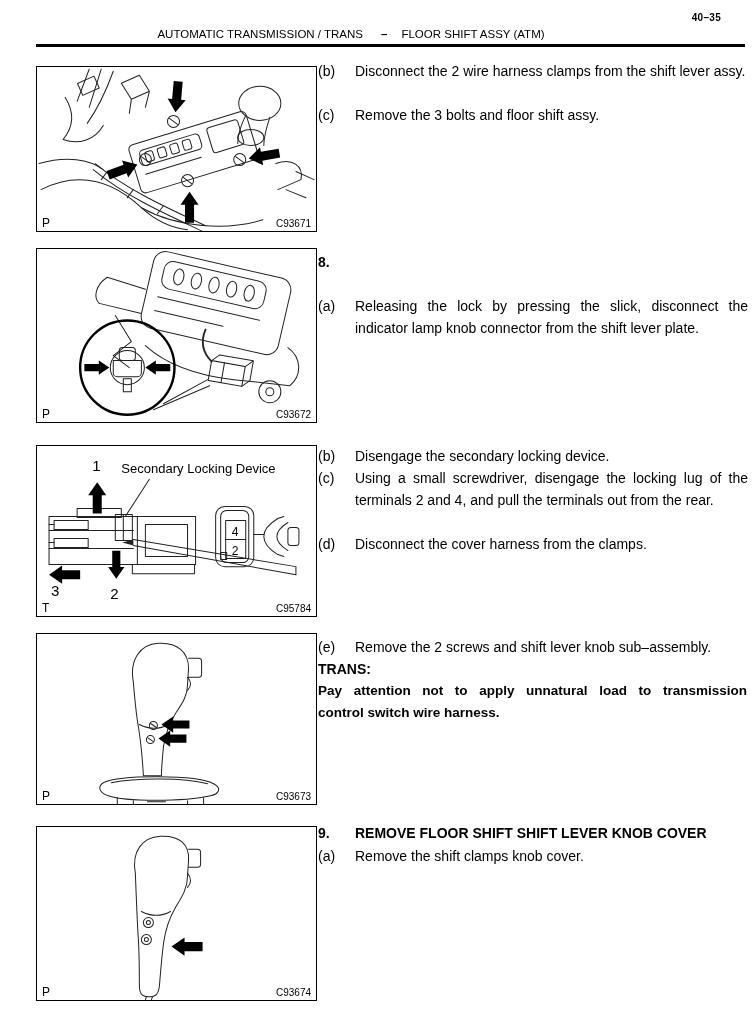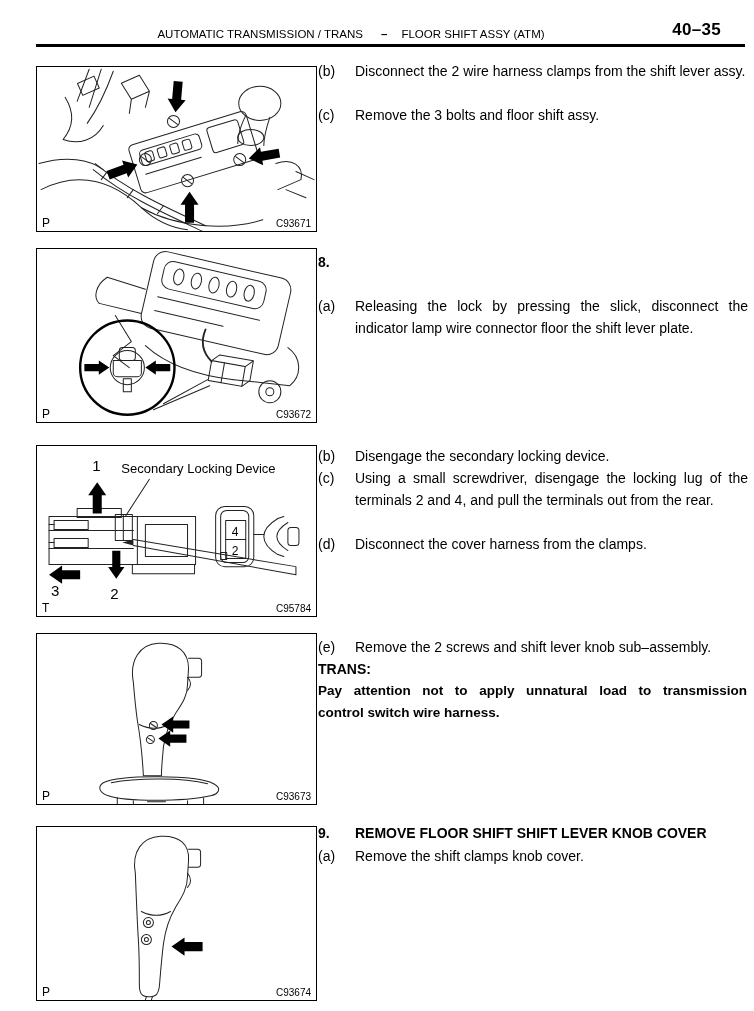--- a/index.html
+++ b/index.html
@@ -1,20 +1,20 @@
 <!DOCTYPE html>
 <html><head>
 <meta charset="utf-8">
 <style>
   * { margin:0; padding:0; box-sizing:border-box; }
   html,body { background:#fff; }
   body { width:754px; height:1011px; position:relative; font-family:"Liberation Sans",sans-serif; color:#000; }
   .page { position:absolute; inset:0; background:#fff; overflow:hidden; }
 
-  .page-number { position:absolute; top:20px; right:33px; font-size:17px; font-weight:bold; letter-spacing:0.3px; }
+  .page-number { position:absolute; top:12px; right:33px; font-size:10px; font-weight:bold; letter-spacing:0.3px; }
   .header { position:absolute; top:28px; left:36px; width:630px; text-align:center; font-size:11.5px; white-space:nowrap; }
   .hdr-bold { font-weight:normal; }
   .hdr-sep { display:inline-block; margin:0 14px 0 18px; font-weight:bold; }
   .rule { position:absolute; top:44px; left:36px; width:709px; height:3px; background:#000; }
 
   .figbox { position:absolute; left:36px; width:281px; border:1.5px solid #000; background:#fff; }
   .figbox svg { position:absolute; left:0; top:0; width:100%; height:100%; }
   .corner { position:absolute; left:5px; bottom:1px; font-size:12px; }
   .figcode { position:absolute; right:5px; bottom:2px; font-size:10px; }
 
@@ -233,21 +233,21 @@
     <span class="tx">Remove the 3 bolts and floor shift assy.</span>
   </div>
 
   <div class="sec" style="top:251px">
     <span class="num">8.</span>
     <span class="tt">
     </span>
   </div>
   <div class="step" style="top:295px">
     <span class="lt">(a)</span>
-    <span class="tx">Releasing the lock by pressing the slick, disconnect the indicator lamp wire connector floor the shift lever plate.</span>
+    <span class="tx">Releasing the lock by pressing the slick, disconnect the indicator lamp knob connector from the shift lever plate.</span>
   </div>
 
   <div class="step" style="top:445px">
     <span class="lt">(b)</span>
     <span class="tx">Disengage the secondary locking device.</span>
   </div>
   <div class="step" style="top:467px">
     <span class="lt">(c)</span>
     <span class="tx">Using a small screwdriver, disengage the locking lug of the terminals 2 and 4, and pull the terminals out from the rear.</span>
   </div>

